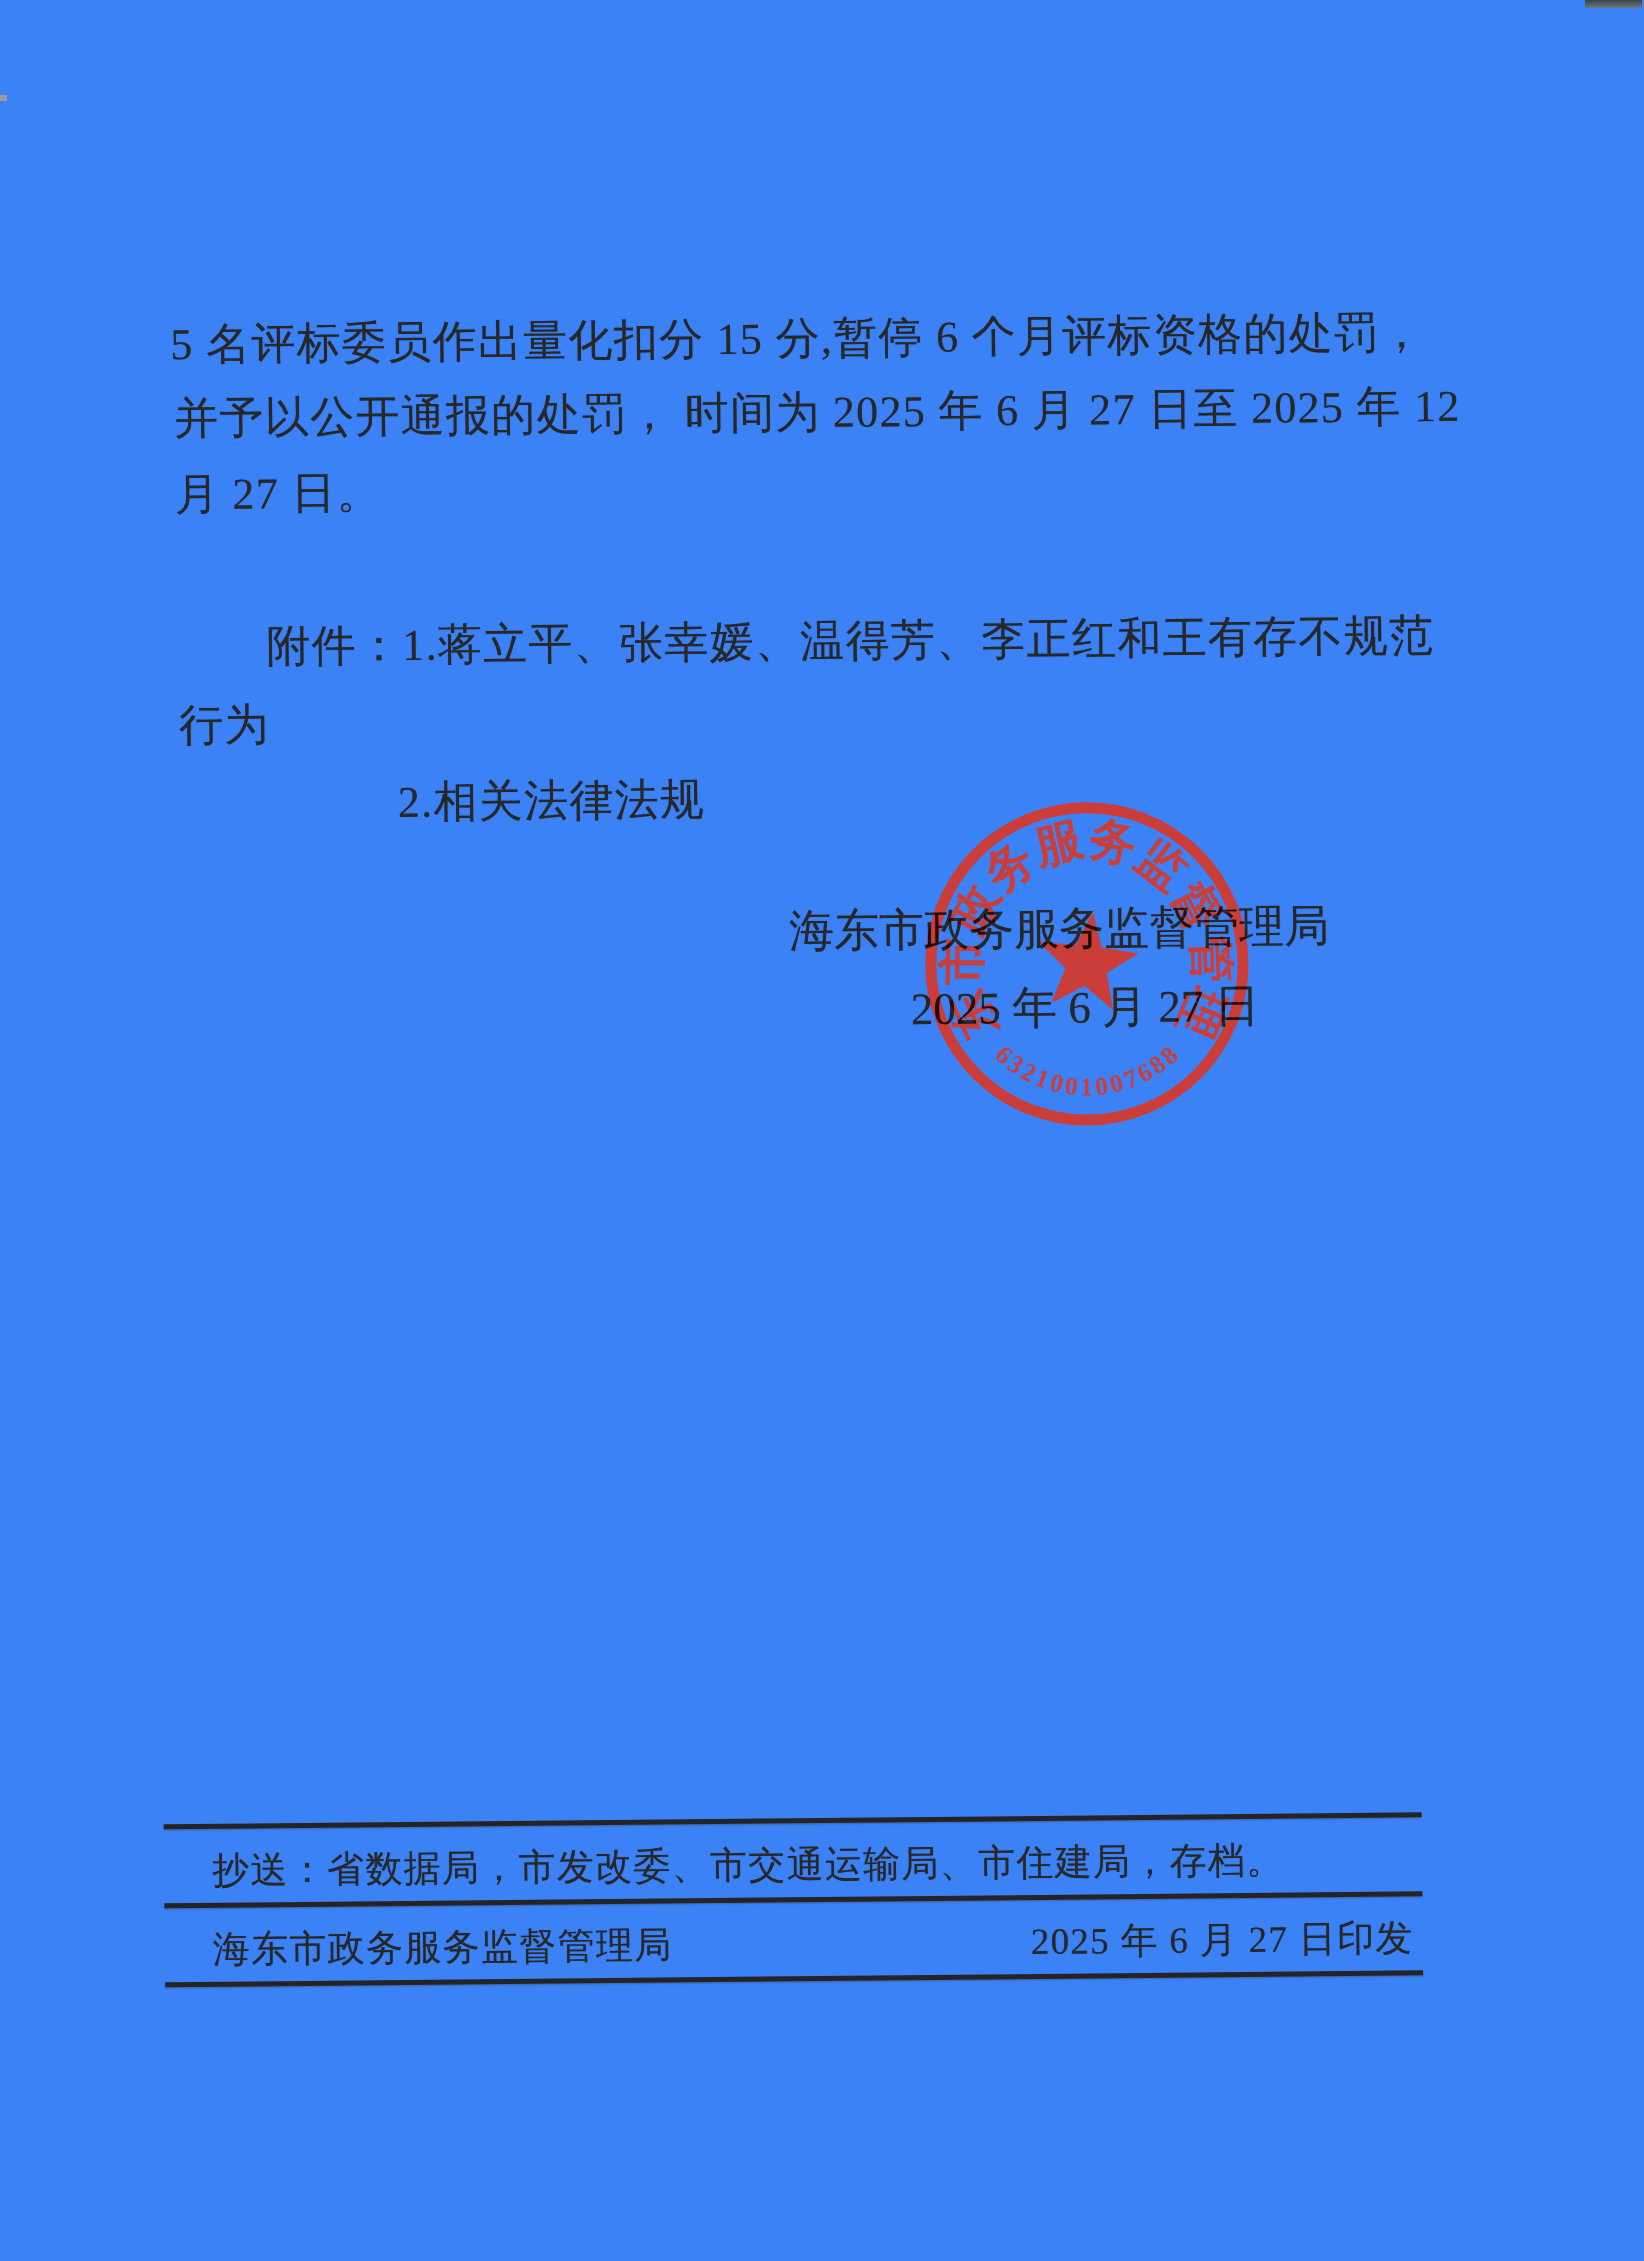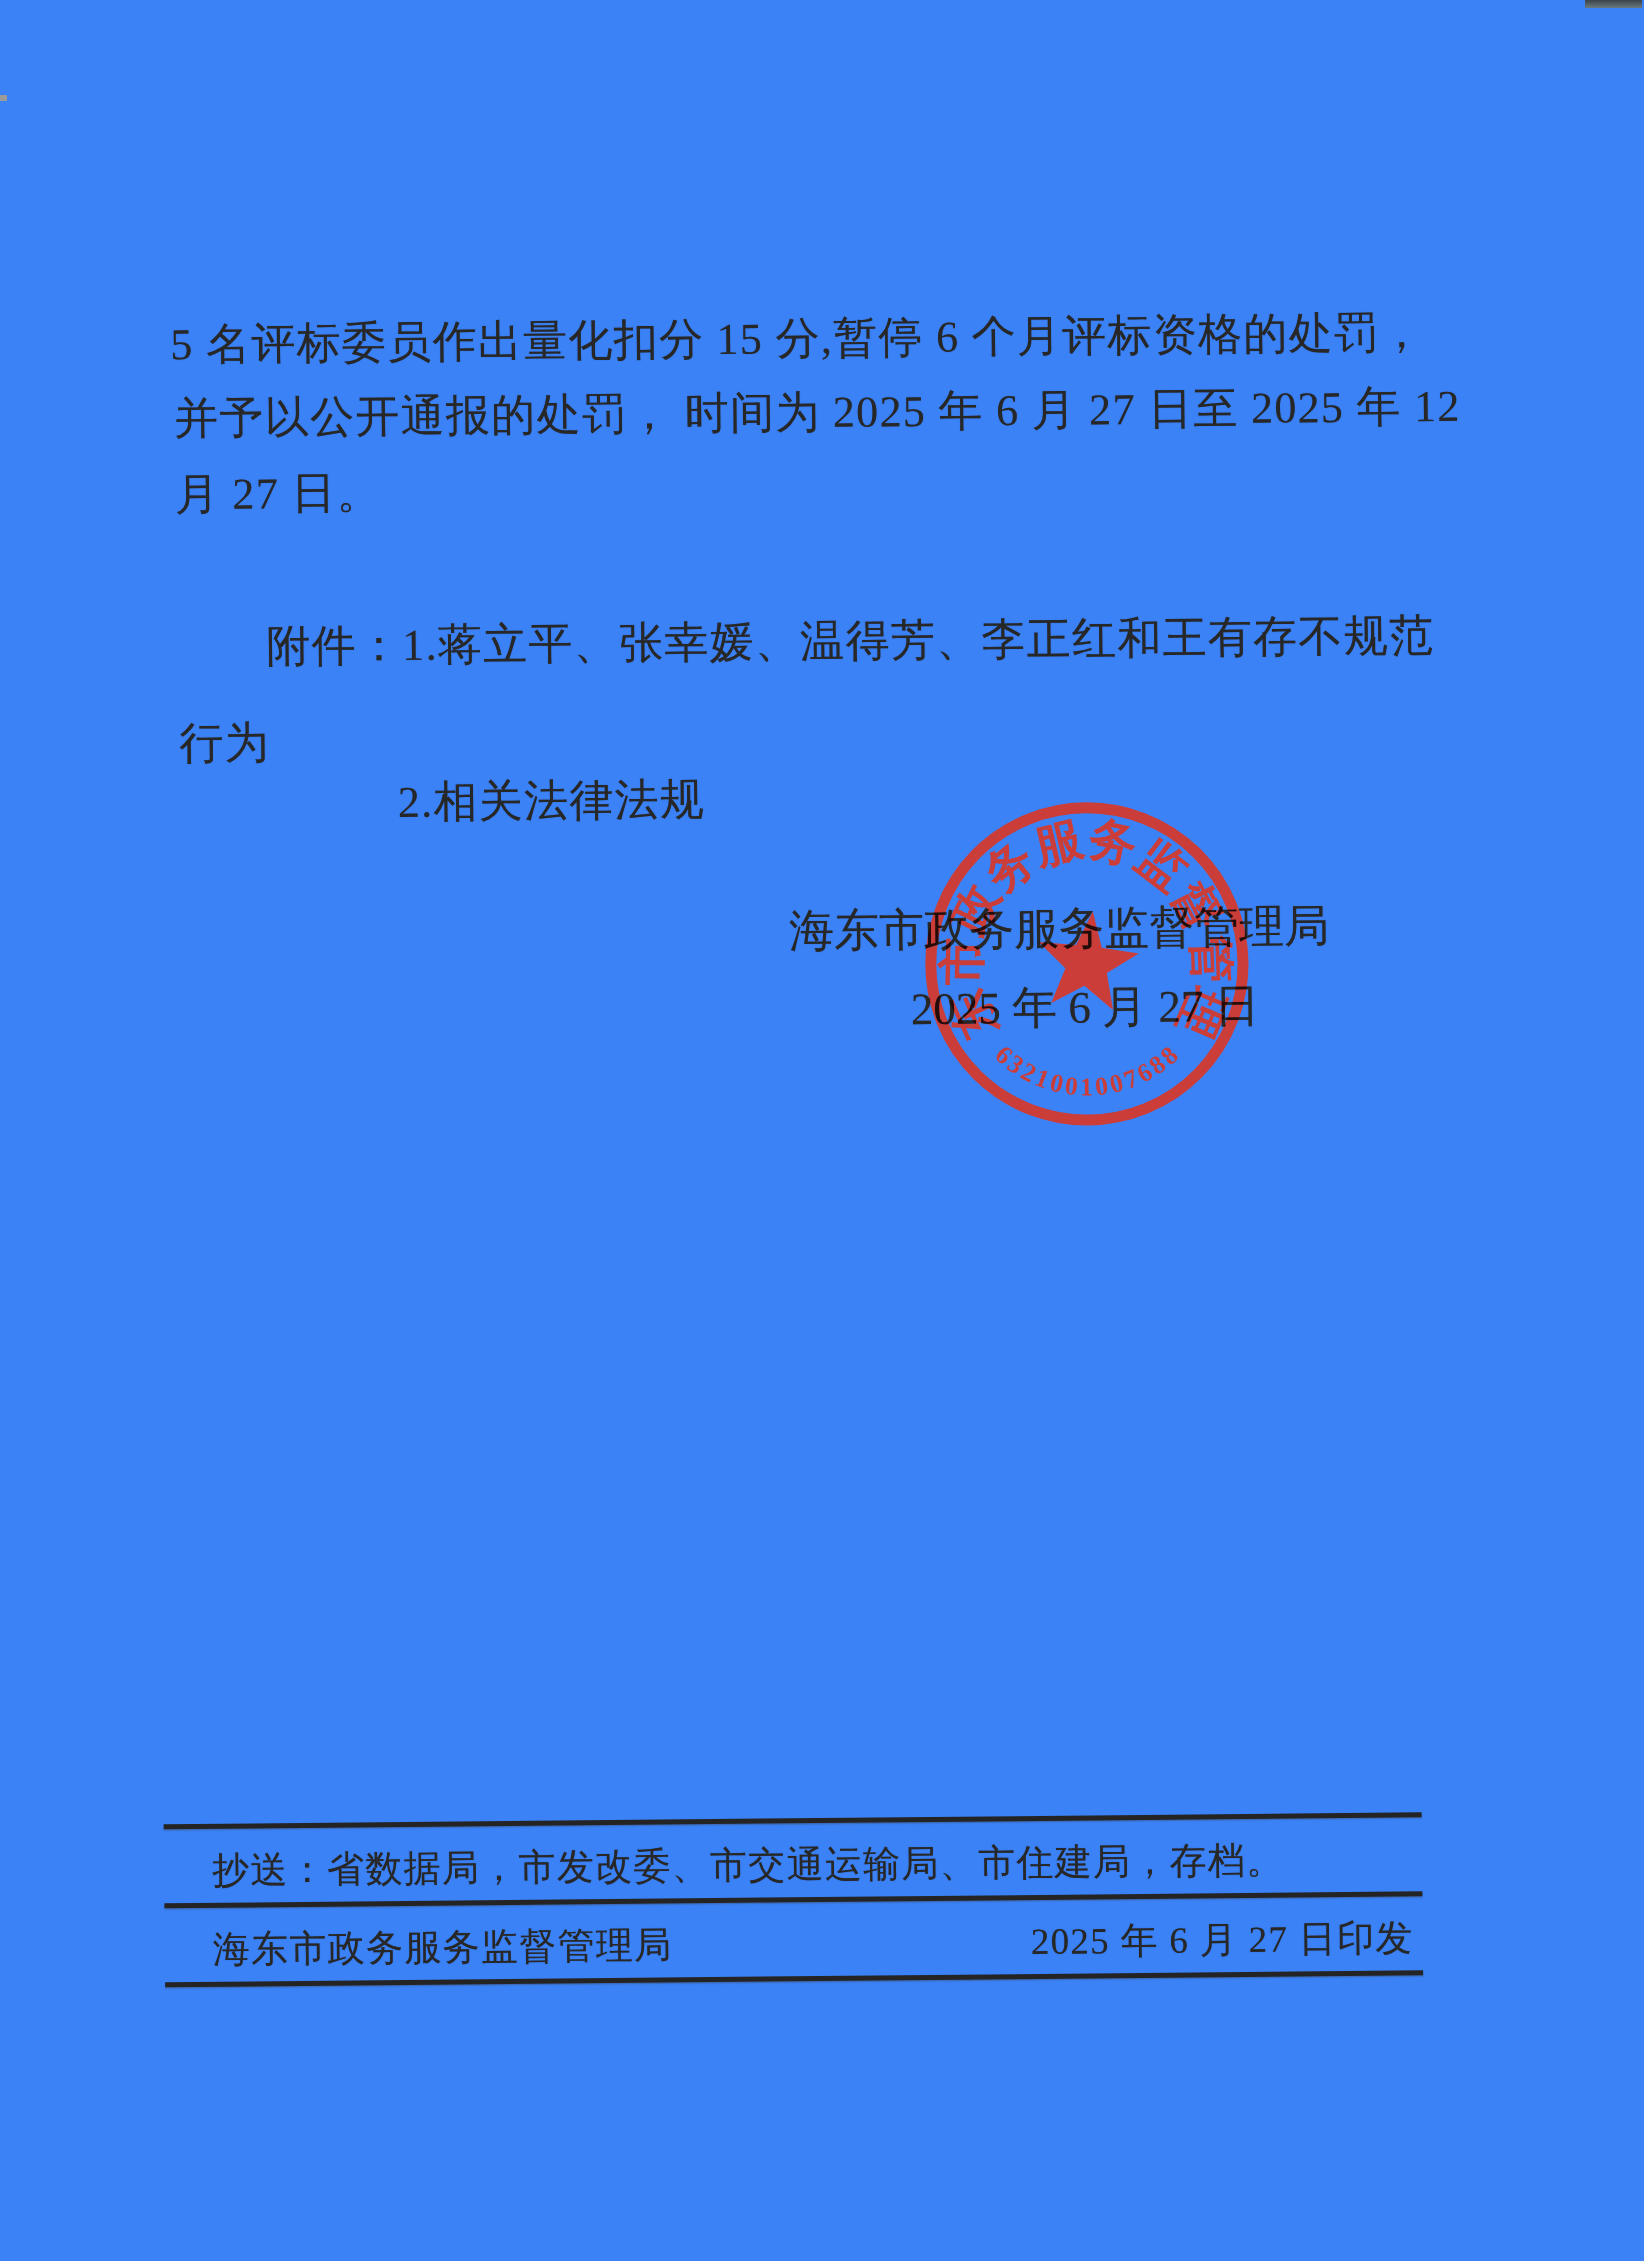--- a/index.html
+++ b/index.html
@@ -61,21 +61,21 @@
 
 <div class="page">
 
   <div class="scan">
 
     <div class="tline body-size" style="left:178px;top:317px">5 名评标委员作出量化扣分 15 分,暂停 6 个月评标资格的处罚，</div>
     <div class="tline body-size" style="left:181px;top:391px">并予以公开通报的处罚， 时间为 2025 年 6 月 27 日至 2025 年 12</div>
     <div class="tline body-size" style="left:181px;top:467px">月 27 日。</div>
 
     <div class="tline body-size" style="left:271px;top:620px">附件：1.蒋立平、张幸媛、温得芳、李正红和王有存不规范</div>
-    <div class="tline body-size" style="left:183px;top:716px">行为</div>
+    <div class="tline body-size" style="left:183px;top:698px">行为</div>
     <div class="tline body-size" style="left:401px;top:777px">2.相关法律法规</div>
 
     <div class="tline sig-size" style="left:791px;top:909px;letter-spacing:0">海东市政务服务监督管理局</div>
     <div class="tline sig-size" style="left:912px;top:988px;letter-spacing:0">2025 年 6 月 27 日</div>
 
     <svg class="seal" viewBox="0 0 510 510">
       <defs>
         <path id="arcName" d="M 102.7,326 A 168,168 0 1 1 407.3,326" fill="none"></path>
         <path id="arcCode" d="M 51,255 A 204,204 0 0 0 459,255" fill="none"></path>
       </defs>

